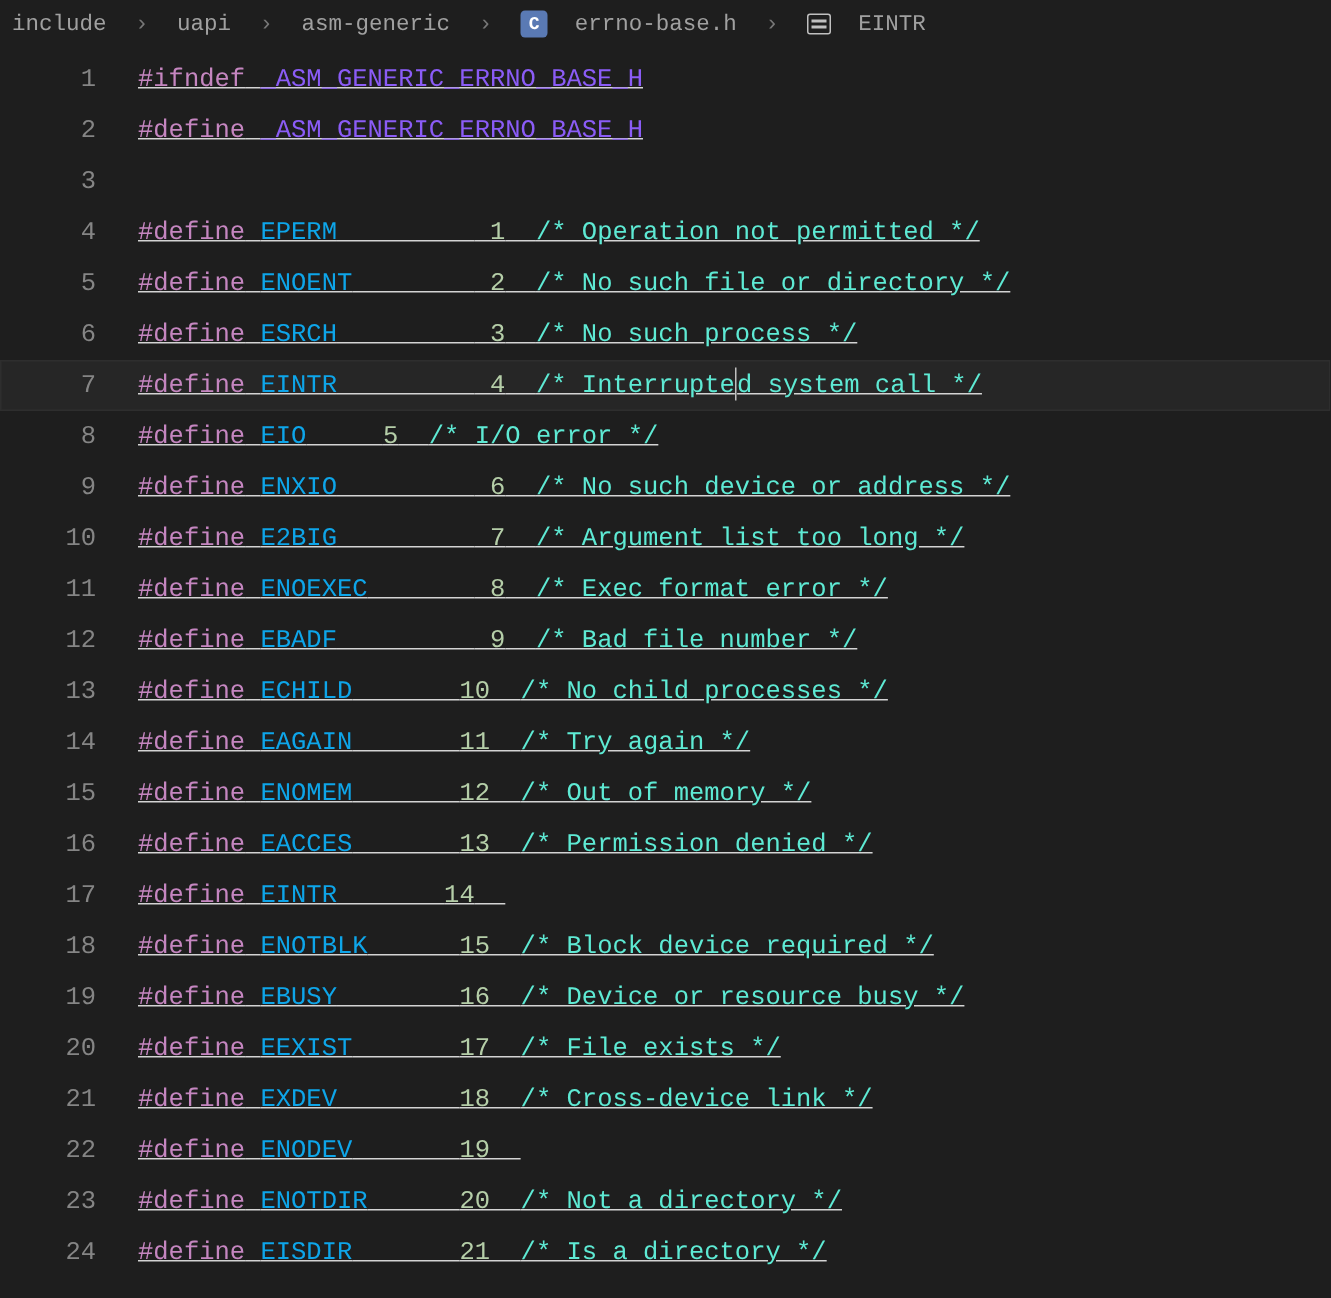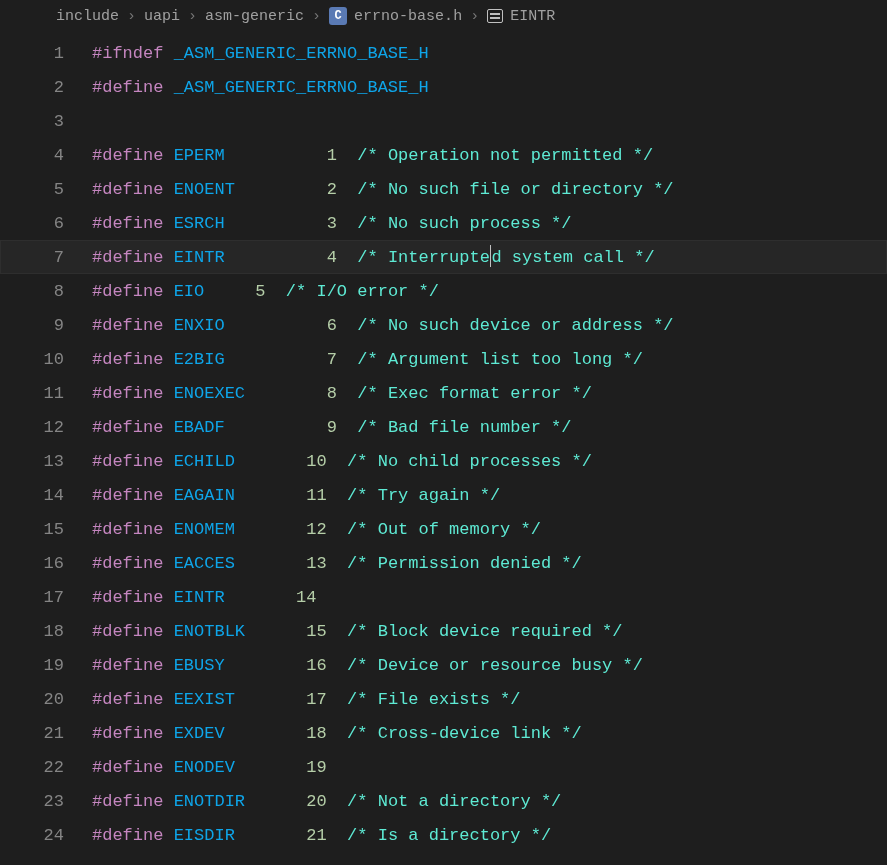--- a/index.html
+++ b/index.html
@@ -12,23 +12,22 @@
     width: 887px;
     height: 865px;
     overflow: hidden;
   }
   .breadcrumb {
     padding: 4px 8px 4px 8px;
     color: #a0a0a0;
     font-size: 15px;
     display: flex;
     align-items: center;
-    gap: 4px;
+    gap: 15px;
     height: 24px;
-    margin-left: 48px;
   }
   .breadcrumb .sep {
     color: #777;
     font-size: 15px;
     padding: 0 4px;
   }
   .breadcrumb .c-icon {
     background: #5a7ab4;
     color: #fff;
     font-weight: bold;
@@ -76,26 +75,27 @@
     text-align: right;
     color: #858585;
     padding-right: 28px;
     flex-shrink: 0;
     user-select: none;
   }
   .code {
     white-space: pre;
     display: flex;
     align-items: center;
+    text-decoration: underline;
   }
   .tok-directive { color: #c586c0; }
   .tok-macro    { color: #0ea5e9; }
   .tok-number   { color: #b5cea8; }
   .tok-comment  { color: #5eead4; }
-  .tok-guard    { color: #0ea5e9; }
+  .tok-guard    { color: #8b5cf6; }
   .cursor {
     display: inline-block;
     width: 1.5px;
     height: 22px;
     background: #c0c0c0;
     vertical-align: middle;
     position: relative;
     top: -1px;
   }
   .crumb-item { color: #a0a0a0; }

